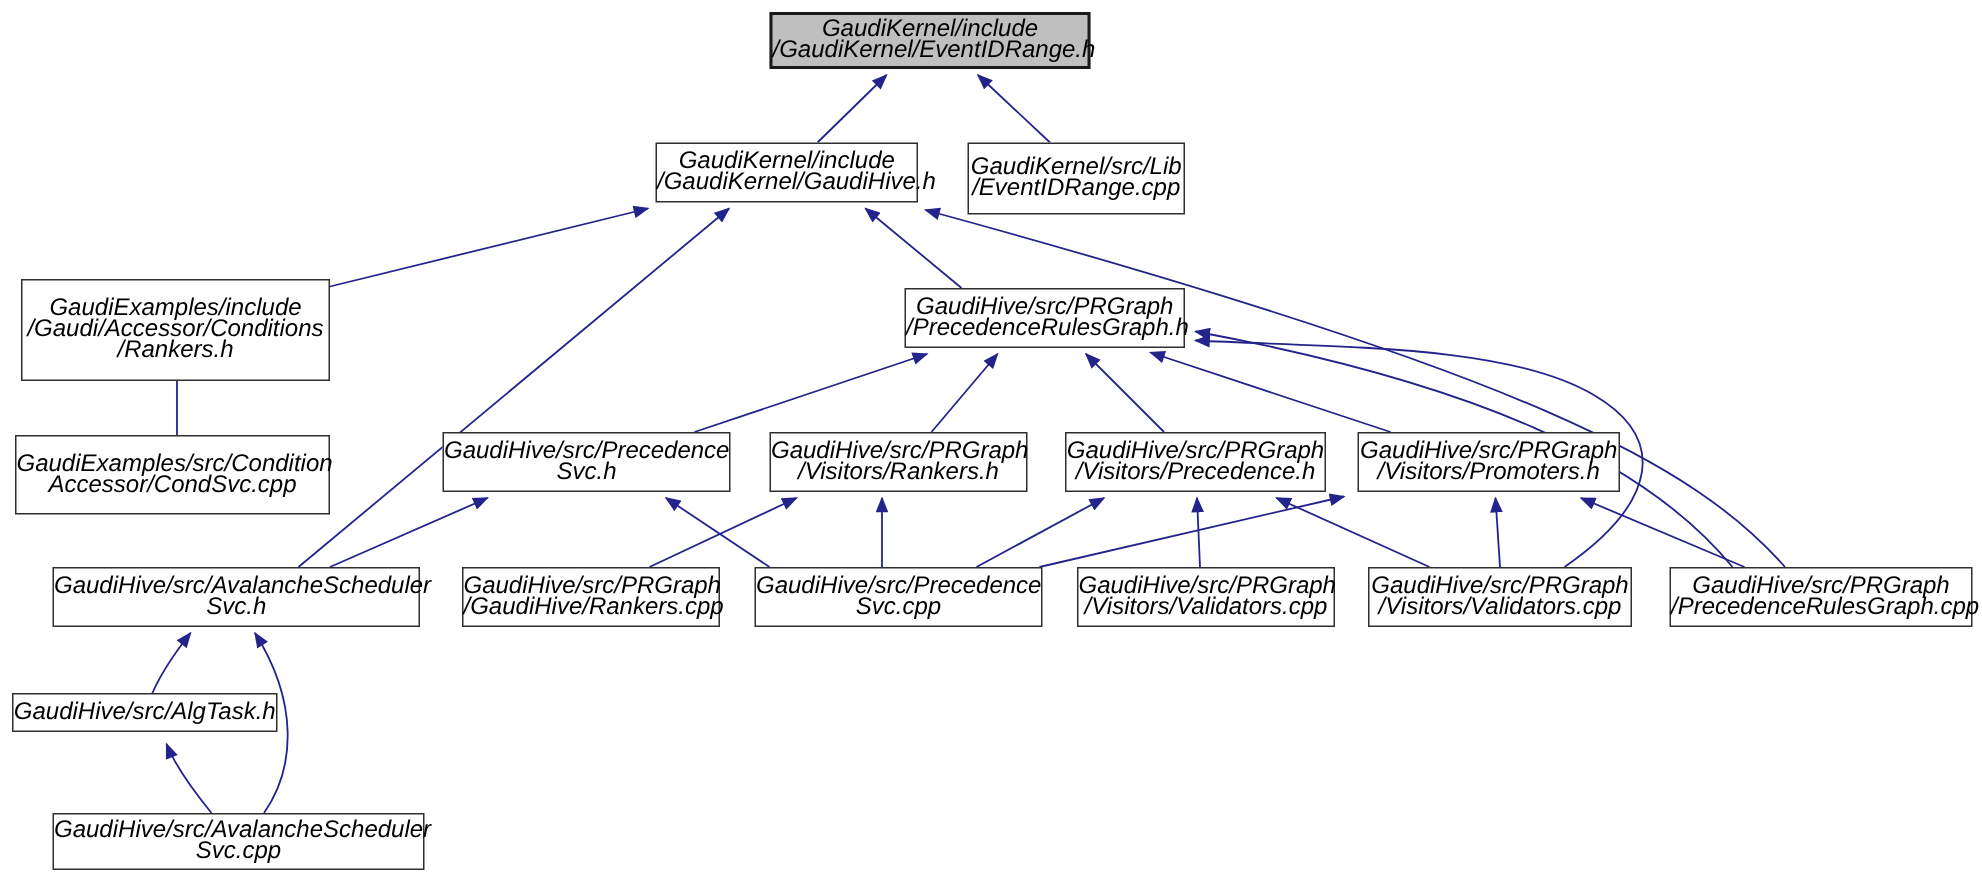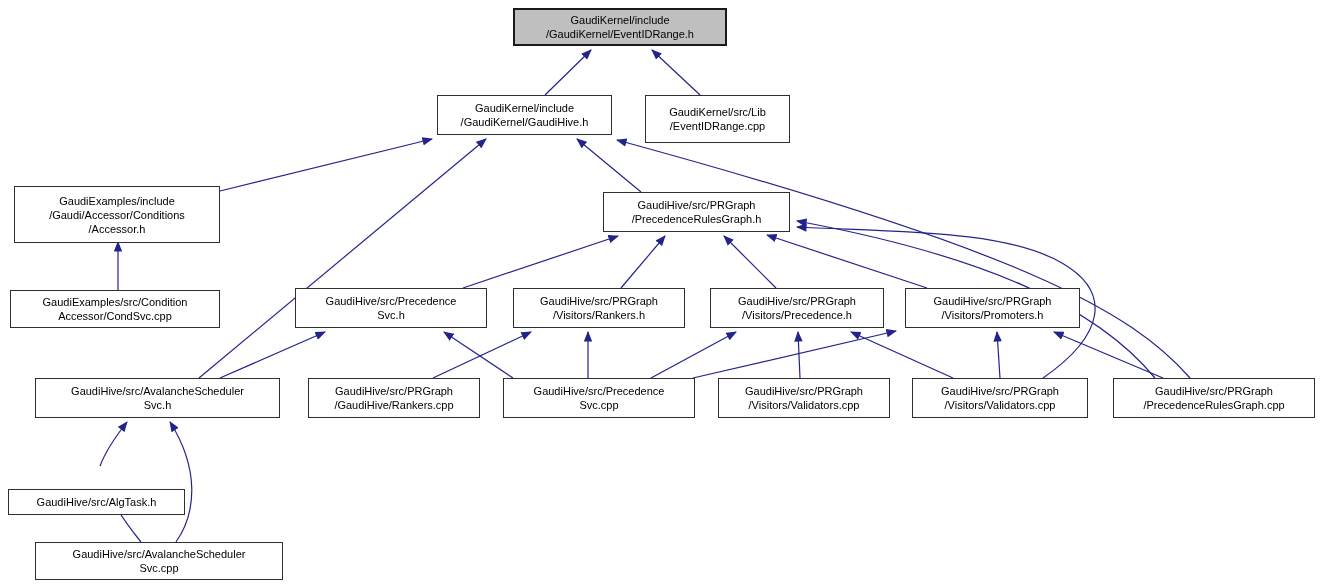--- a/index.html
+++ b/index.html
@@ -14,22 +14,22 @@
     position:relative;width:1321px;height:588px;background:var(--bg);
     font-family:"Liberation Sans","DejaVu Sans",sans-serif;overflow:hidden;
   }
   #edges{position:absolute;left:0;top:0;z-index:0;}
   path.edge{stroke:var(--edge-color);stroke-width:1.2;fill:none;}
   #arrowhead-shape{fill:var(--edge-color);}
   .node{
     position:absolute;z-index:1;box-sizing:border-box;
     background:var(--node-fill);border:1px solid var(--border-color);
     display:flex;flex-direction:column;justify-content:center;align-items:center;
-    font-size:11px;line-height:14px;color:#000;text-align:center;
-    white-space:nowrap;cursor:pointer;
+    font-size:16px;line-height:14px;color:#000;text-align:center;
+    white-space:nowrap;cursor:pointer;font-style:italic;
   }
   .node.root{background:var(--root-fill);border:2px solid #1a1a1a;cursor:default;}
   .ln{width:100%;}
 </style>
 </head>
 <body>
 
 <div id="canvas">
 
   <svg id="edges" width="1321" height="588" viewBox="0 0 1321 588">
@@ -74,32 +74,32 @@
   <div class="node" style="left:437px;top:95px;width:175px;height:40px">
     <div class="ln">GaudiKernel/include</div>
     <div class="ln">/GaudiKernel/GaudiHive.h</div>
   </div>
 
   <div class="node" style="left:645px;top:95px;width:145px;height:48px">
     <div class="ln">GaudiKernel/src/Lib</div>
     <div class="ln">/EventIDRange.cpp</div>
   </div>
 
-  <div class="node" style="left:14px;top:186px;width:206px;height:57px">
+  <div class="node" style="left:14px;top:186px;width:206px;height:68px">
     <div class="ln">GaudiExamples/include</div>
     <div class="ln">/Gaudi/Accessor/Conditions</div>
-    <div class="ln">/Accessor.h</div>
+    <div class="ln">/Rankers.h</div>
   </div>
 
   <div class="node" style="left:603px;top:192px;width:187px;height:40px">
     <div class="ln">GaudiHive/src/PRGraph</div>
     <div class="ln">/PrecedenceRulesGraph.h</div>
   </div>
 
-  <div class="node" style="left:10px;top:290px;width:210px;height:38px">
+  <div class="node" style="left:10px;top:290px;width:210px;height:53px">
     <div class="ln">GaudiExamples/src/Condition</div>
     <div class="ln">Accessor/CondSvc.cpp</div>
   </div>
 
   <div class="node" style="left:295px;top:288px;width:192px;height:40px">
     <div class="ln">GaudiHive/src/Precedence</div>
     <div class="ln">Svc.h</div>
   </div>
 
   <div class="node" style="left:513px;top:288px;width:172px;height:40px">
@@ -140,21 +140,21 @@
   <div class="node" style="left:912px;top:378px;width:176px;height:40px">
     <div class="ln">GaudiHive/src/PRGraph</div>
     <div class="ln">/Visitors/Validators.cpp</div>
   </div>
 
   <div class="node" style="left:1113px;top:378px;width:202px;height:40px">
     <div class="ln">GaudiHive/src/PRGraph</div>
     <div class="ln">/PrecedenceRulesGraph.cpp</div>
   </div>
 
-  <div class="node" style="left:8px;top:489px;width:177px;height:26px">
+  <div class="node" style="left:8px;top:462px;width:177px;height:26px">
     <div class="ln">GaudiHive/src/AlgTask.h</div>
   </div>
 
   <div class="node" style="left:35px;top:542px;width:248px;height:38px">
     <div class="ln">GaudiHive/src/AvalancheScheduler</div>
     <div class="ln">Svc.cpp</div>
   </div>
 
 </div>
 

